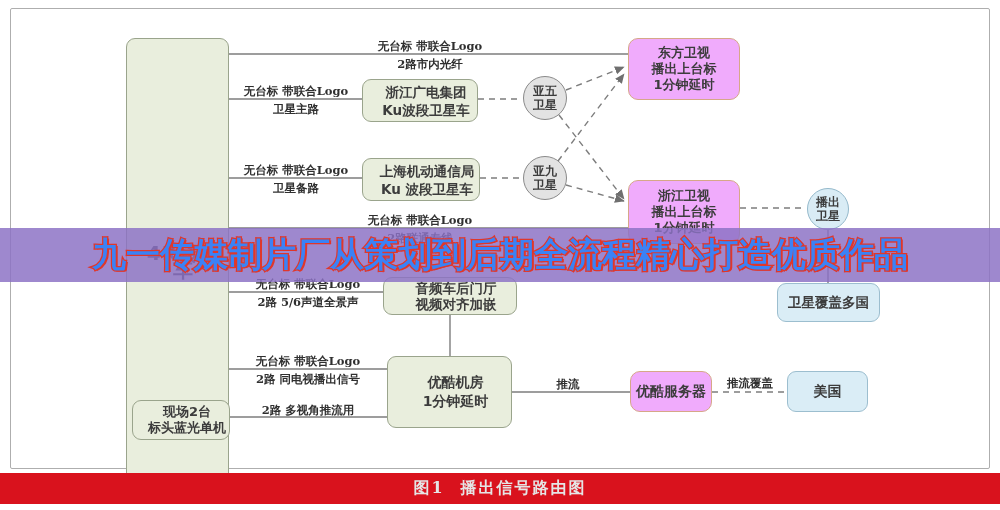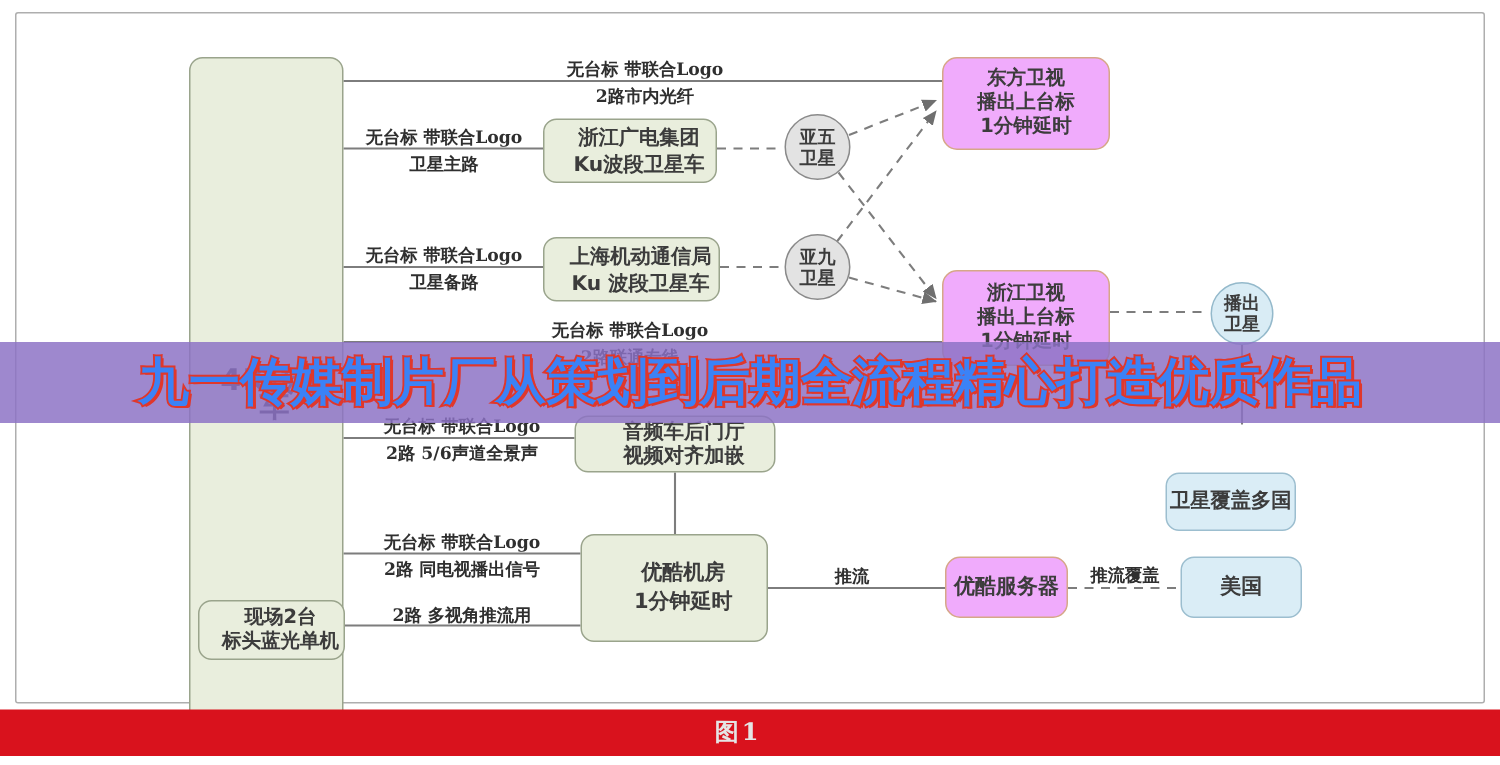--- a/index.html
+++ b/index.html
@@ -150,31 +150,32 @@
   </div>
   <div class="node circle" style="left:523px;top:156px;width:44px;height:44px;">
     <span>亚九</span>
     <span>卫星</span>
   </div>
   <div class="node circle blue" style="left:807px;top:188px;width:42px;height:42px;">
     <span>播出</span>
     <span>卫星</span>
   </div>
 
-  <div class="node blue" style="left:777px;top:283px;width:87px;height:39px;margin-top:32px;">
+  <div class="node blue" style="left:777px;top:283px;width:103px;height:39px;">
     <span>卫星覆盖多国</span>
   </div>
   <div class="node peach" style="left:630px;top:371px;width:82px;height:41px;font-size:14px;">
     <span>优酷服务器</span>
   </div>
   <div class="node blue" style="left:787px;top:371px;width:81px;height:41px;font-size:14px;">
     <span>美国</span>
   </div>
 
   <div class="band">
     <div class="band-title">九一传媒制片厂从策划到后期全流程精心打造优质作品</div>
   </div>
 
   <div class="caption-bar">
     <span class="fig">图1</span>
+    <span>播出信号路由图</span>
   </div>
 
 </div>
 
 </body></html>

